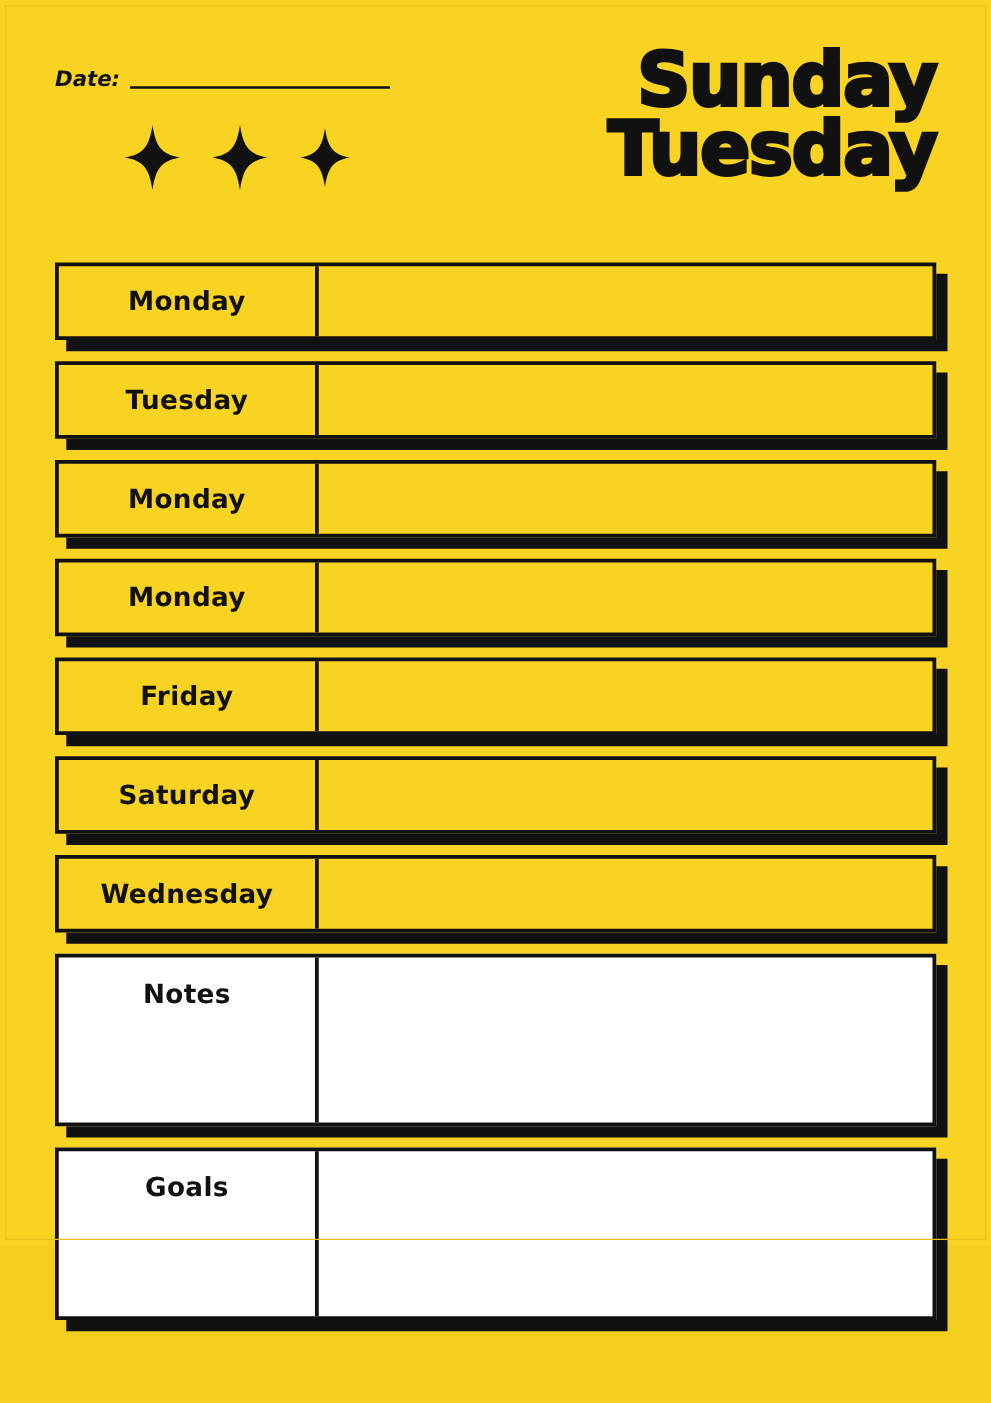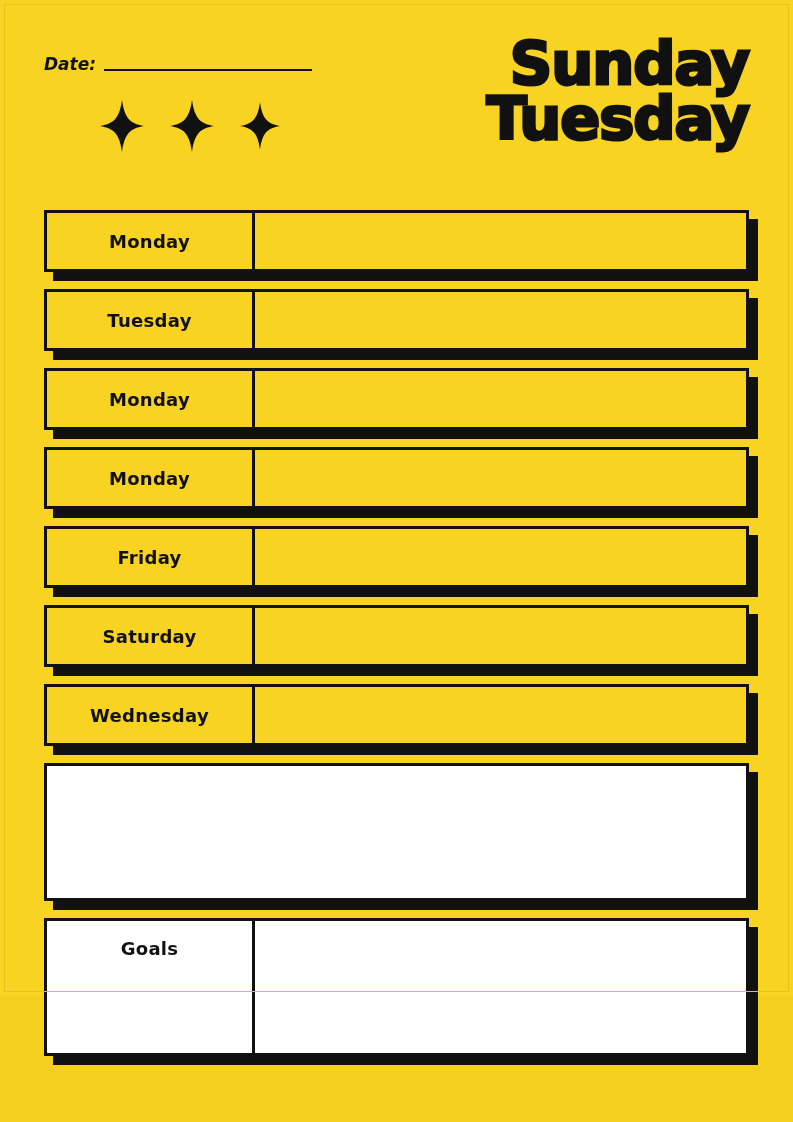--- a/index.html
+++ b/index.html
@@ -119,21 +119,21 @@
     justify-content: center;
     box-sizing: border-box;
   }
   .row.tall .label-cell {
     align-items: flex-start;
     padding-top: 17px;
   }
   .row .label-text {
     font-family: "DejaVu Sans", sans-serif;
     font-weight: bold;
-    font-size: 18px;
+    font-size: 21px;
     color: #111;
     letter-spacing: 0.3px;
   }
   .row .write-cell {
     flex: 1;
     box-sizing: border-box;
   }
   .row.white {
     background: #ffffff;
   }
@@ -228,20 +228,23 @@
       <div class="row">
         <div class="label-cell">
           <span class="label-text">Wednesday</span>
         </div>
         <div class="write-cell"></div>
       </div>
     </div>
 
     <div class="row-wrap">
       <div class="row tall white">
+        <div class="label-cell">
+          <span class="label-text">Notes</span>
+        </div>
         <div class="write-cell"></div>
       </div>
     </div>
 
     <div class="row-wrap">
       <div class="row tall white">
         <div class="label-cell">
           <span class="label-text">Goals</span>
         </div>
         <div class="write-cell"></div>

